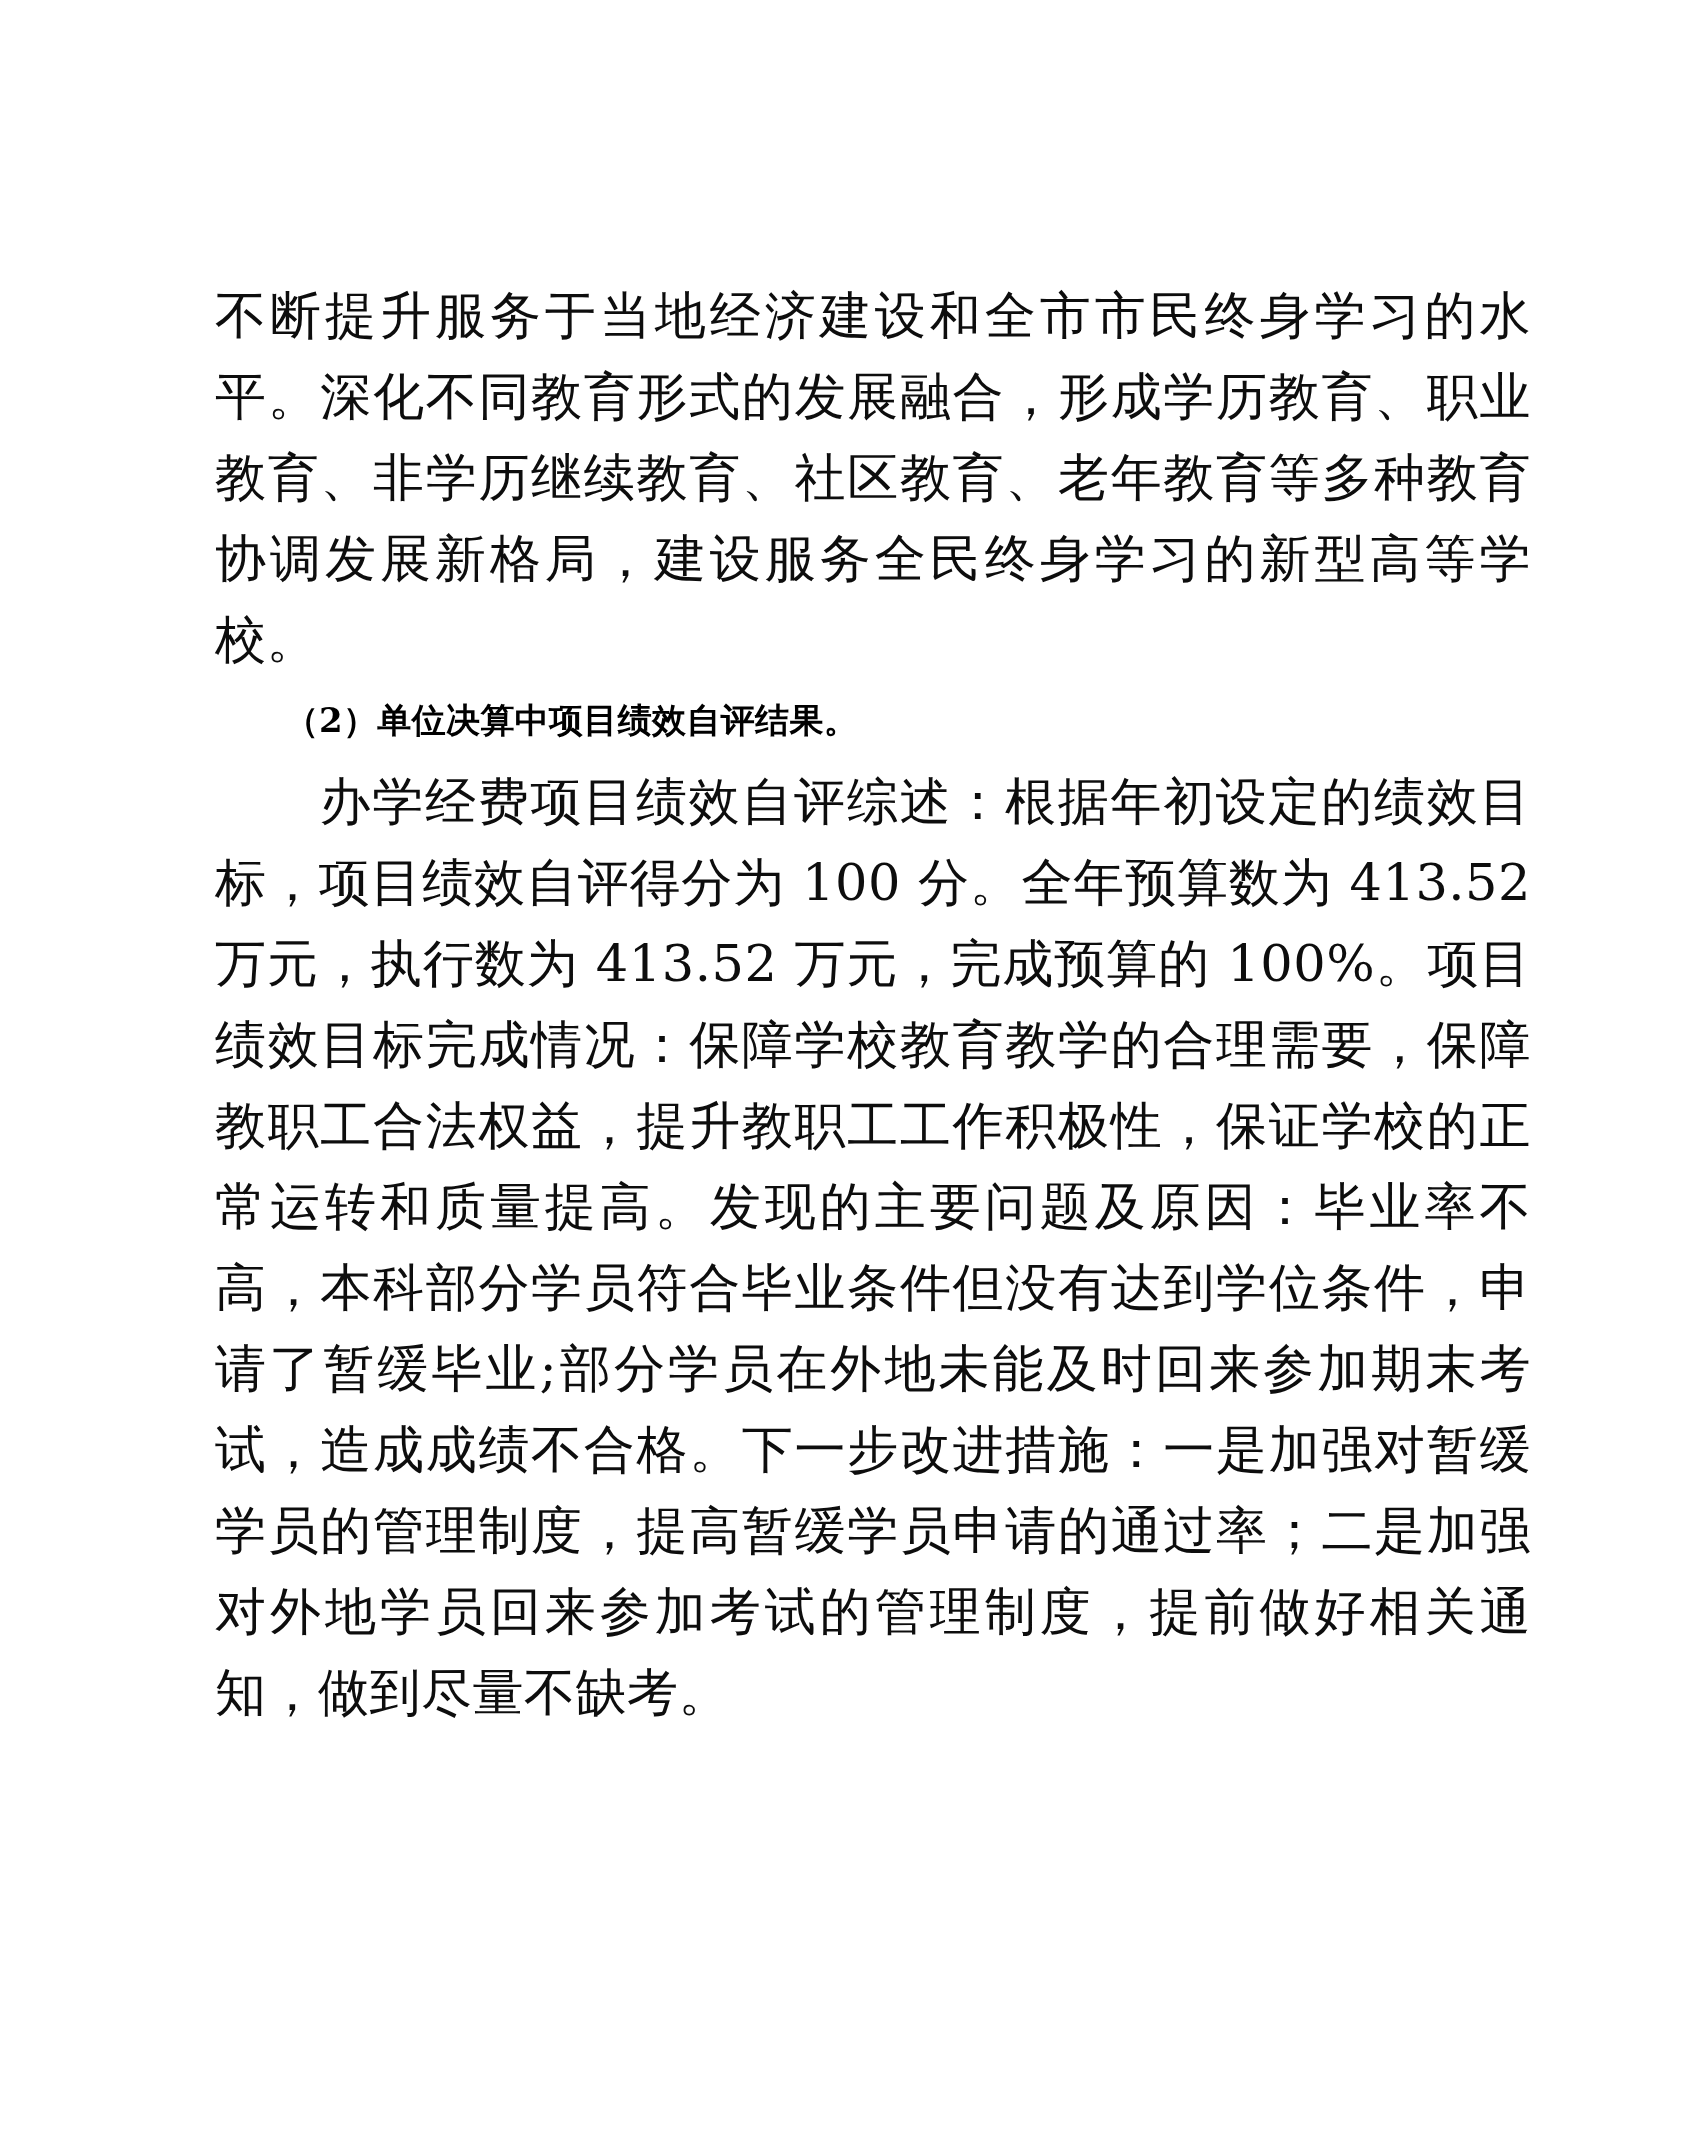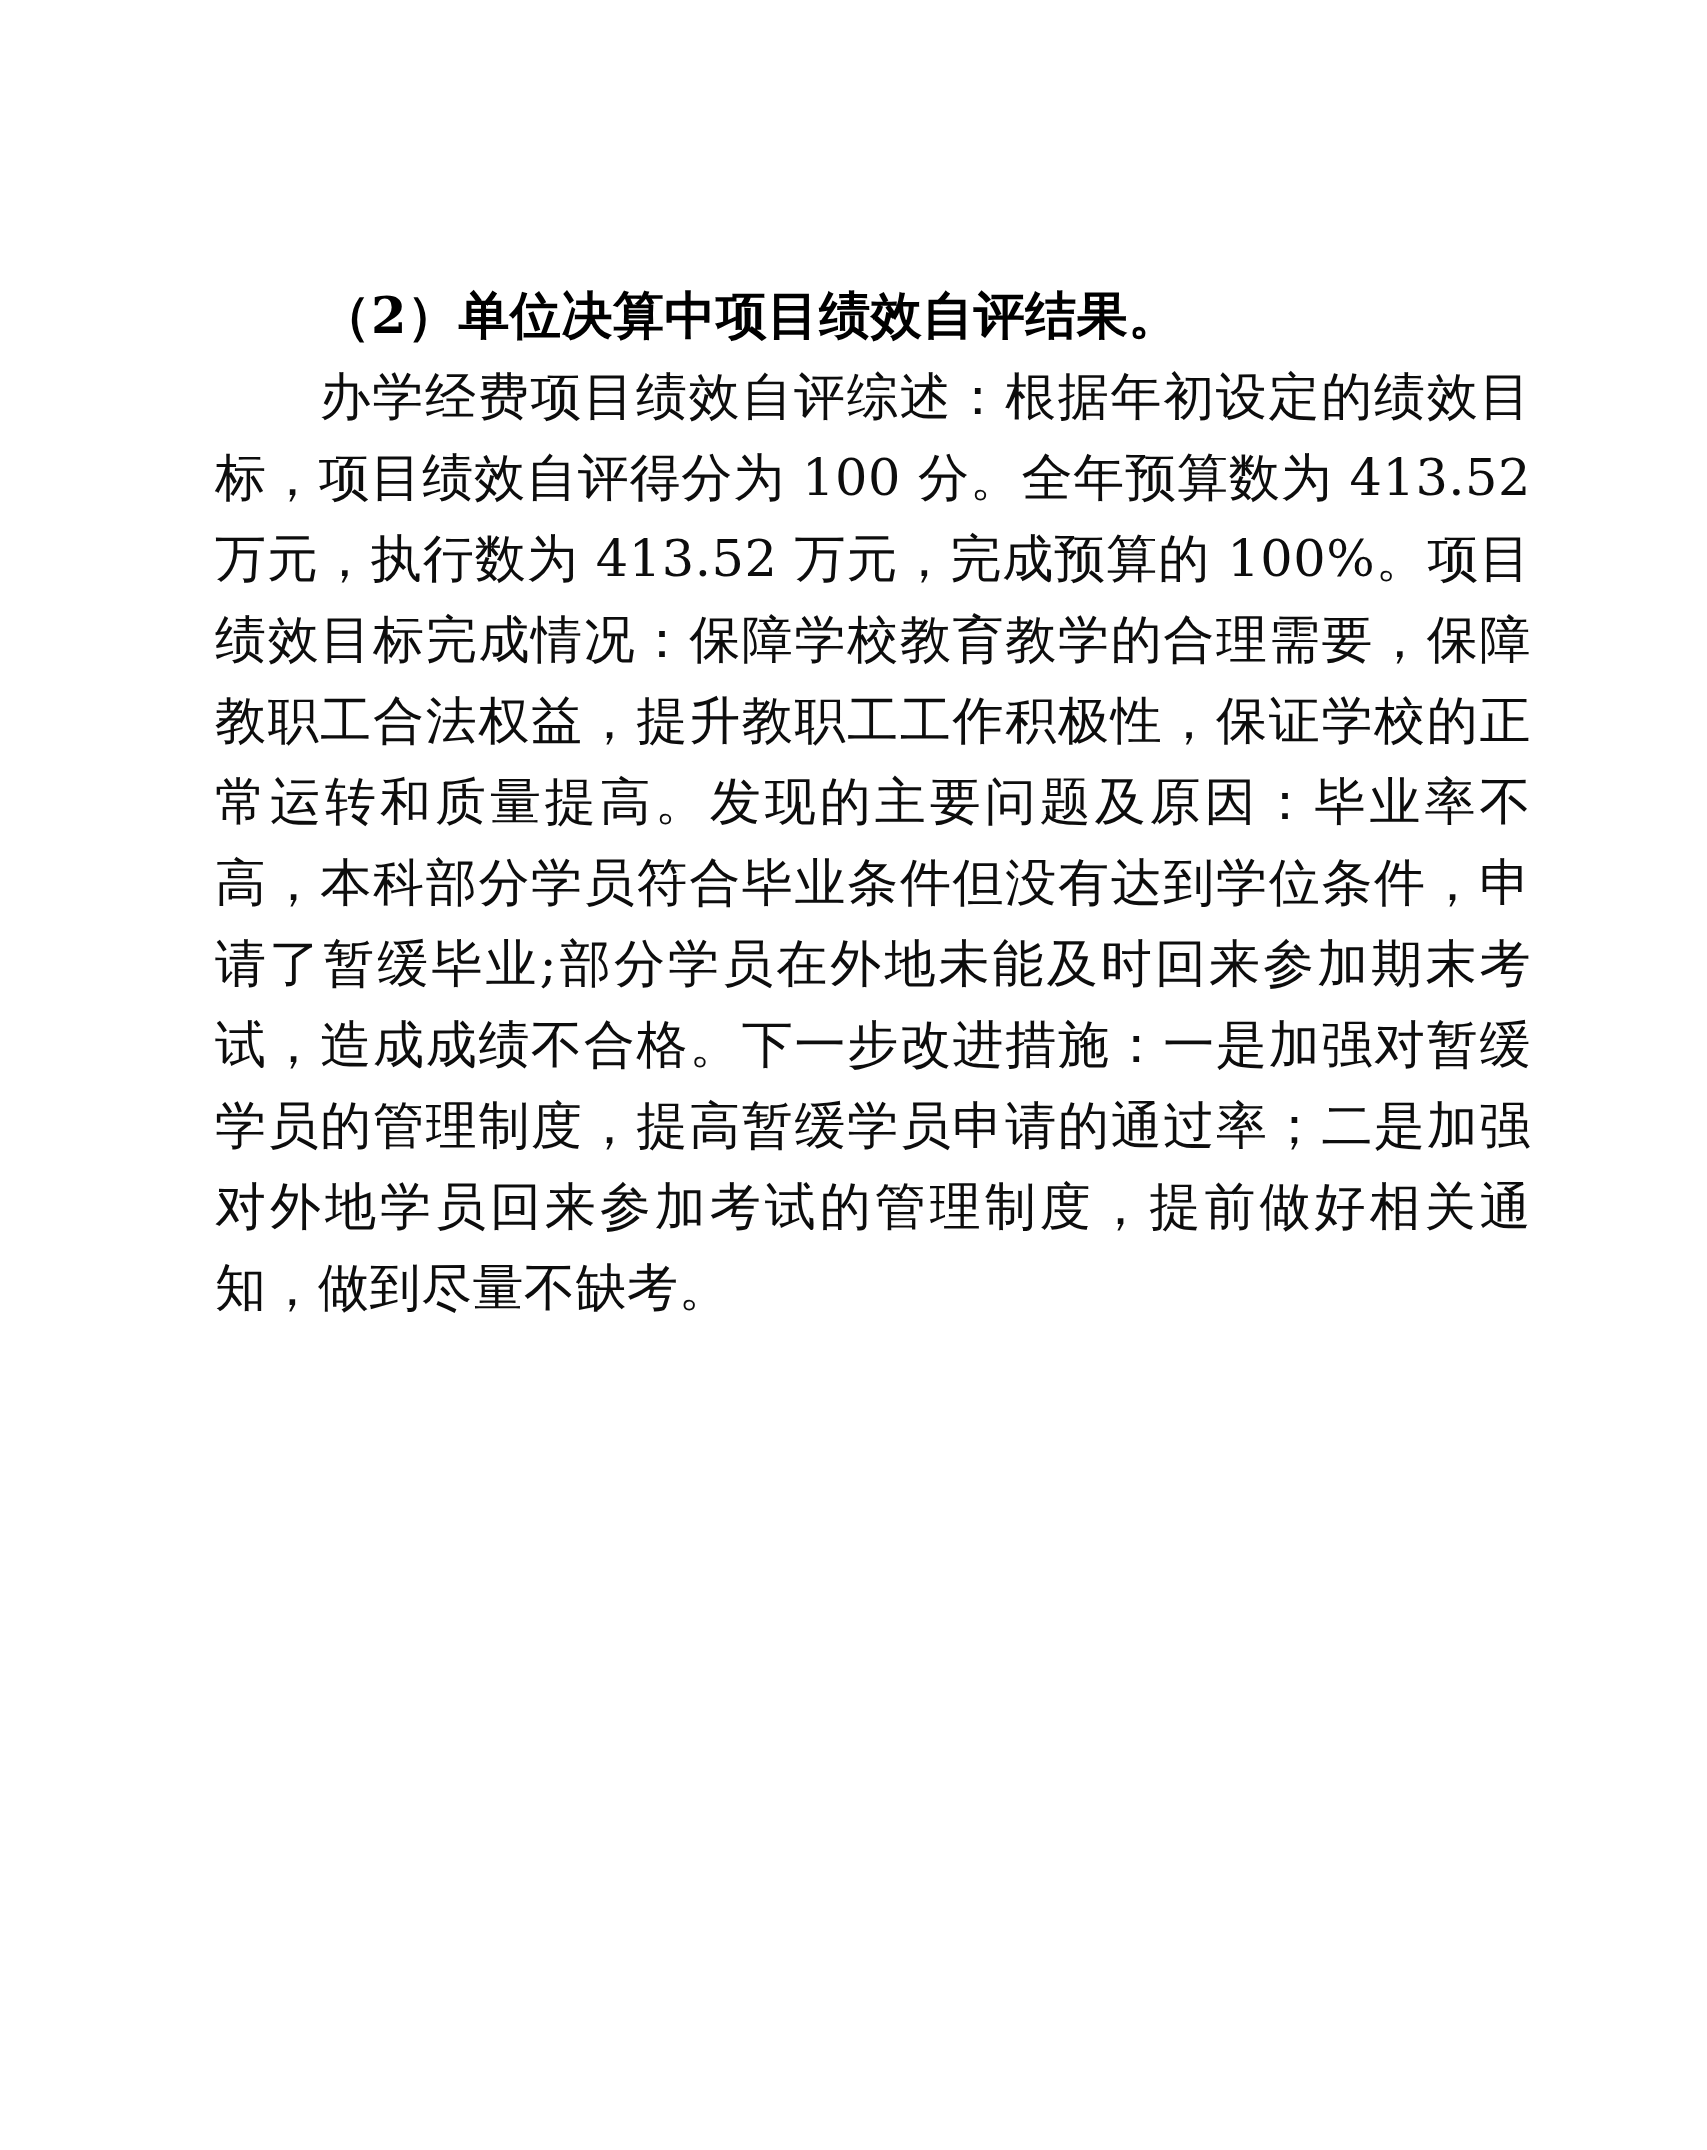--- a/index.html
+++ b/index.html
@@ -31,34 +31,35 @@
     line-height: 81px;
     letter-spacing: 0.01em;
     text-align: justify;
     text-justify: inter-ideograph;
     color: #0d0d0d;
   }
   .para.indent {
     text-indent: 2.05em;
   }
   .heading {
-    font-size: 51px;
+    font-size: 34px;
     line-height: 81px;
     font-weight: bold;
     text-indent: 2.05em;
     color: #000000;
     letter-spacing: 0.01em;
   }
 </style>
 </head>
 <body>
 
 <div class="page">
   <div class="doc-body">
 
+    <p class="para">不断提升服务于当地经济建设和全市市民终身学习的水平。深化不同教育形式的发展融合，形成学历教育、职业教育、非学历继续教育、社区教育、老年教育等多种教育协调发展新格局，建设服务全民终身学习的新型高等学校。</p>
 
     <p class="heading">（2）单位决算中项目绩效自评结果。</p>
 
 
     <p class="para indent">办学经费项目绩效自评综述：根据年初设定的绩效目标，项目绩效自评得分为 100 分。全年预算数为 413.52 万元，执行数为 413.52 万元，完成预算的 100%。项目绩效目标完成情况：保障学校教育教学的合理需要，保障教职工合法权益，提升教职工工作积极性，保证学校的正常运转和质量提高。发现的主要问题及原因：毕业率不高，本科部分学员符合毕业条件但没有达到学位条件，申请了暂缓毕业;部分学员在外地未能及时回来参加期末考试，造成成绩不合格。下一步改进措施：一是加强对暂缓学员的管理制度，提高暂缓学员申请的通过率；二是加强对外地学员回来参加考试的管理制度，提前做好相关通知，做到尽量不缺考。</p>
 
   </div>
 </div>
 
 

